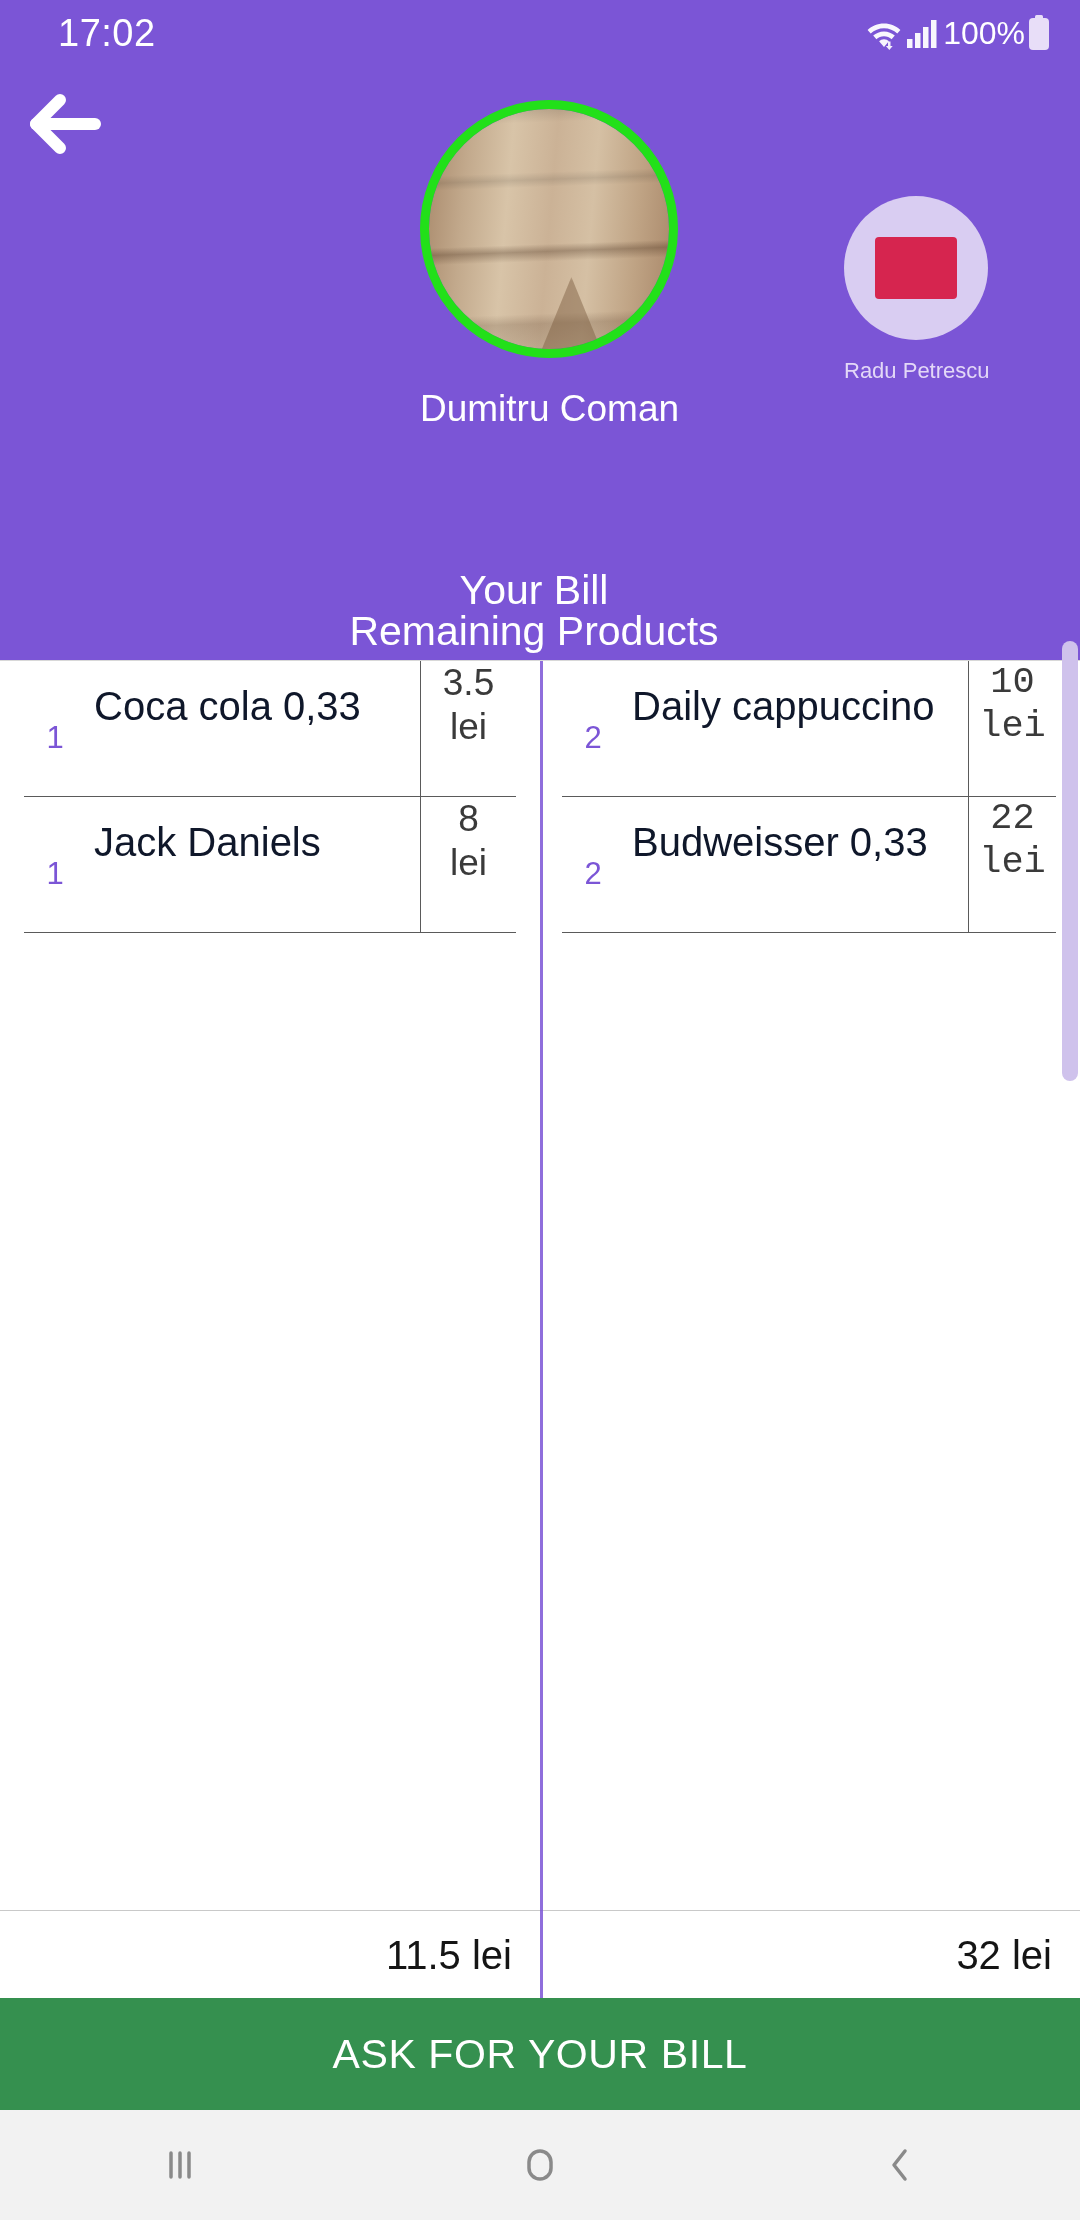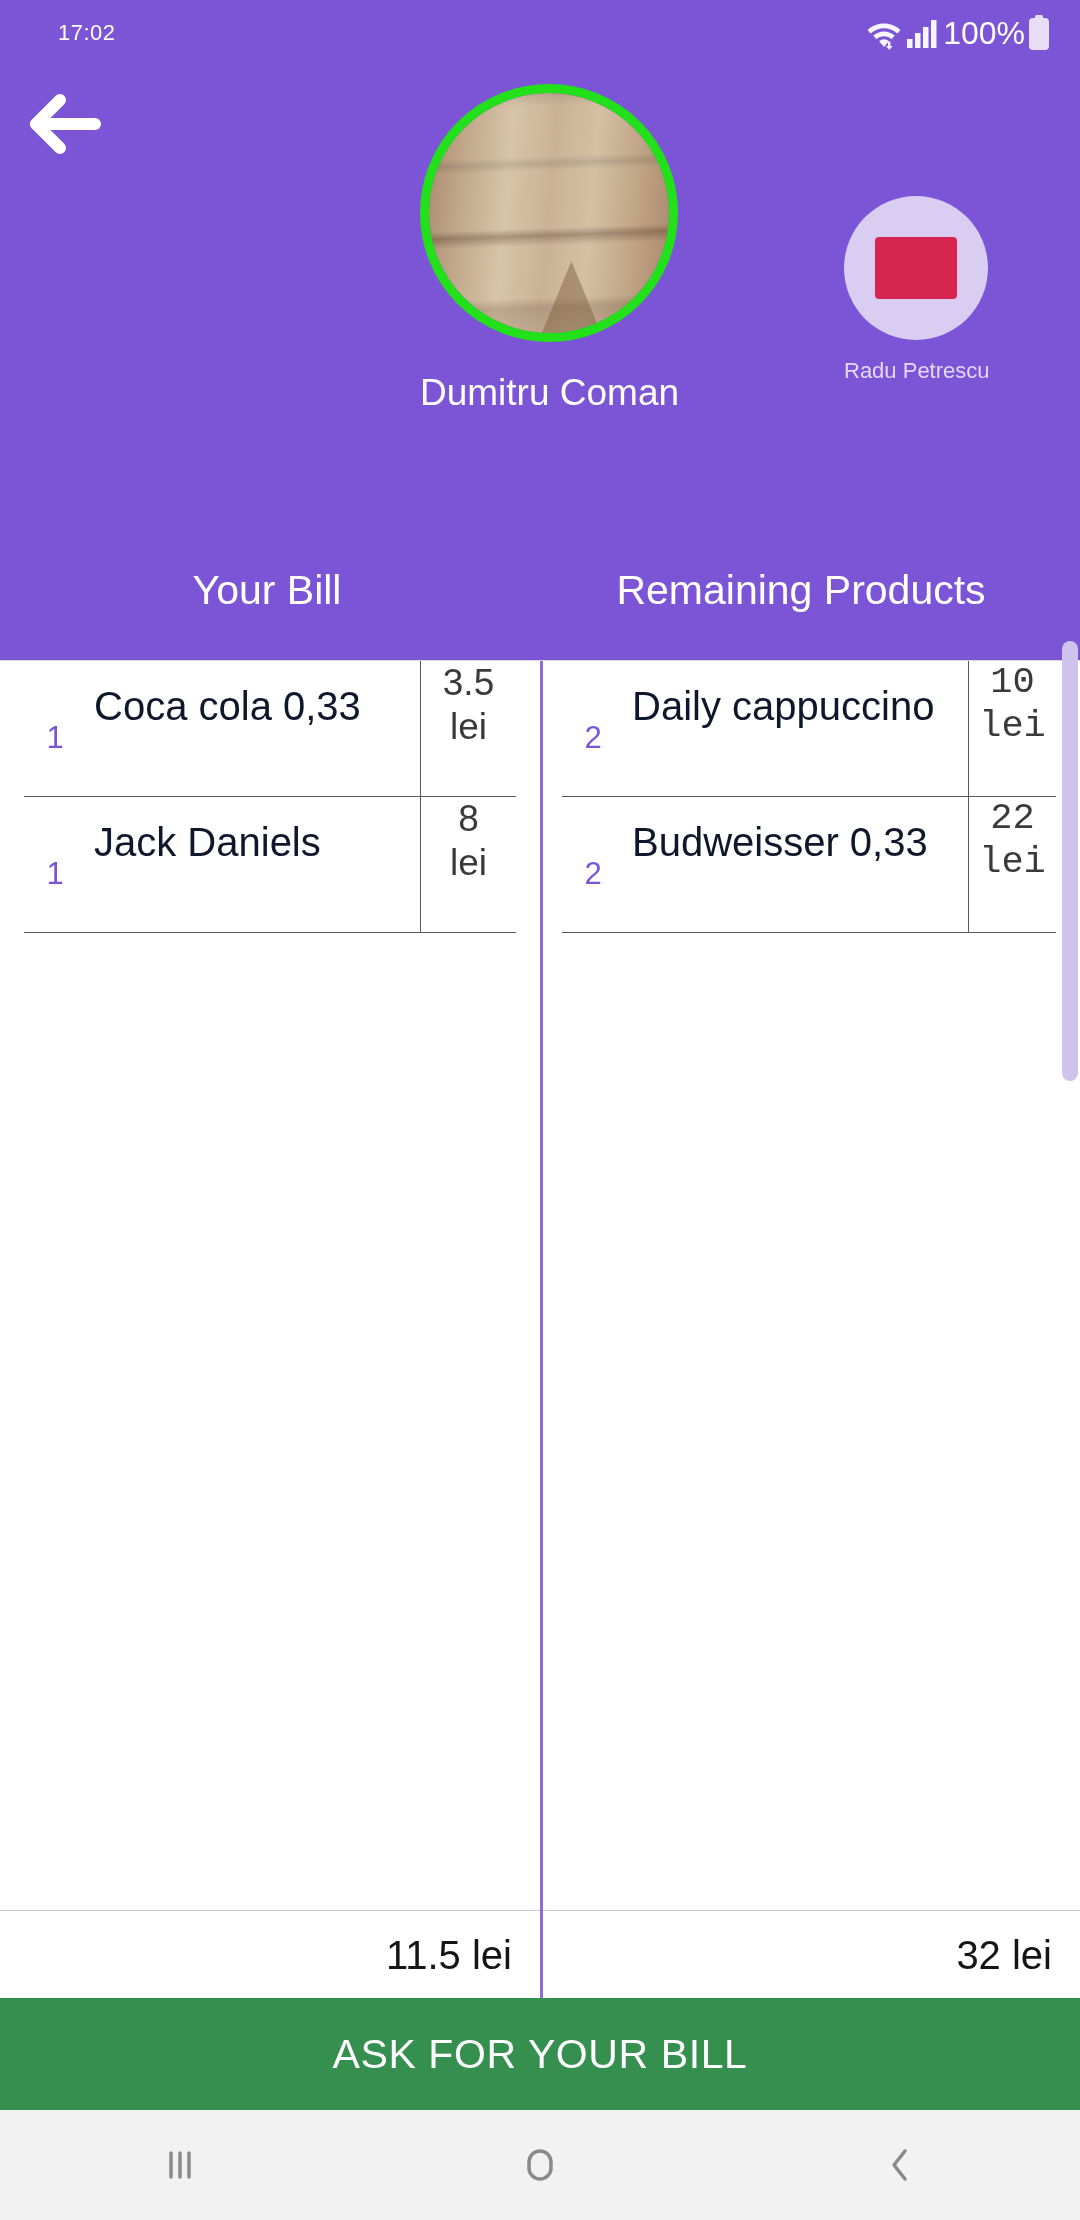--- a/index.html
+++ b/index.html
@@ -34,21 +34,21 @@
     position: absolute;
     top: 0; left: 0; right: 0;
     height: 66px;
     display: flex;
     align-items: center;
     justify-content: space-between;
     padding: 0 30px 0 58px;
     color: #ffffff;
   }
   .status-time {
-    font-size: 22px;
+    font-size: 38px;
     letter-spacing: 0.5px;
     color: #ffffff;
   }
   .status-right {
     display: flex;
     align-items: center;
     gap: 3px;
   }
   .status-battery-text {
     font-size: 32px;
@@ -62,21 +62,21 @@
     top: 88px;
     left: 26px;
     width: 78px;
     height: 72px;
     cursor: pointer;
   }
 
   
   .avatar-main-wrap {
     position: absolute;
-    top: 84px;
+    top: 100px;
     left: 50%;
     transform: translateX(-50%);
     width: 240px;
     text-align: center;
   }
   .avatar-main {
     width: 240px;
     height: 240px;
     border-radius: 50%;
     border: 9px solid #22E019;
@@ -147,20 +147,21 @@
     font-size: 22px;
     white-space: nowrap;
   }
 
   
   .col-titles {
     position: absolute;
     left: 0; right: 12px;
     top: 570px;
     display: flex;
+    flex-direction: column;
   }
   .col-title {
     flex: 1 1 50%;
     text-align: center;
     color: #ffffff;
     font-size: 41px;
     line-height: 1;
   }
 
   

